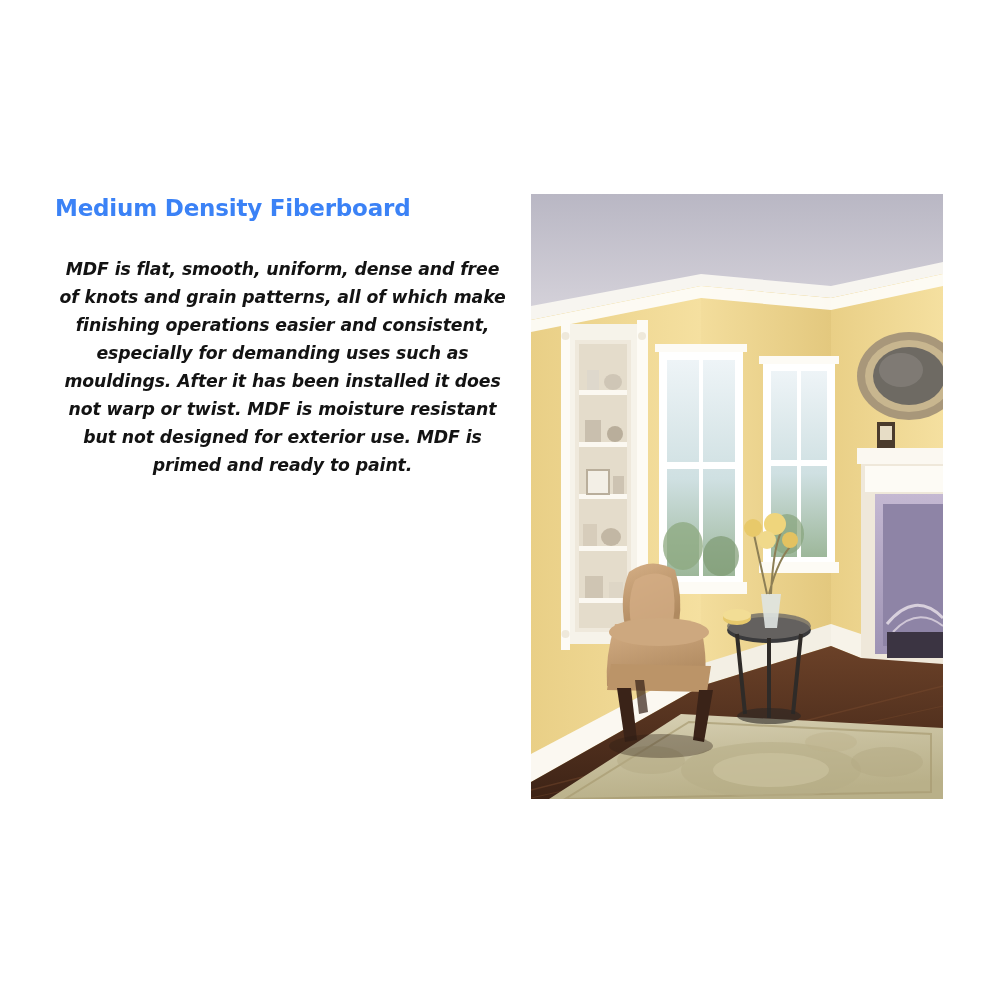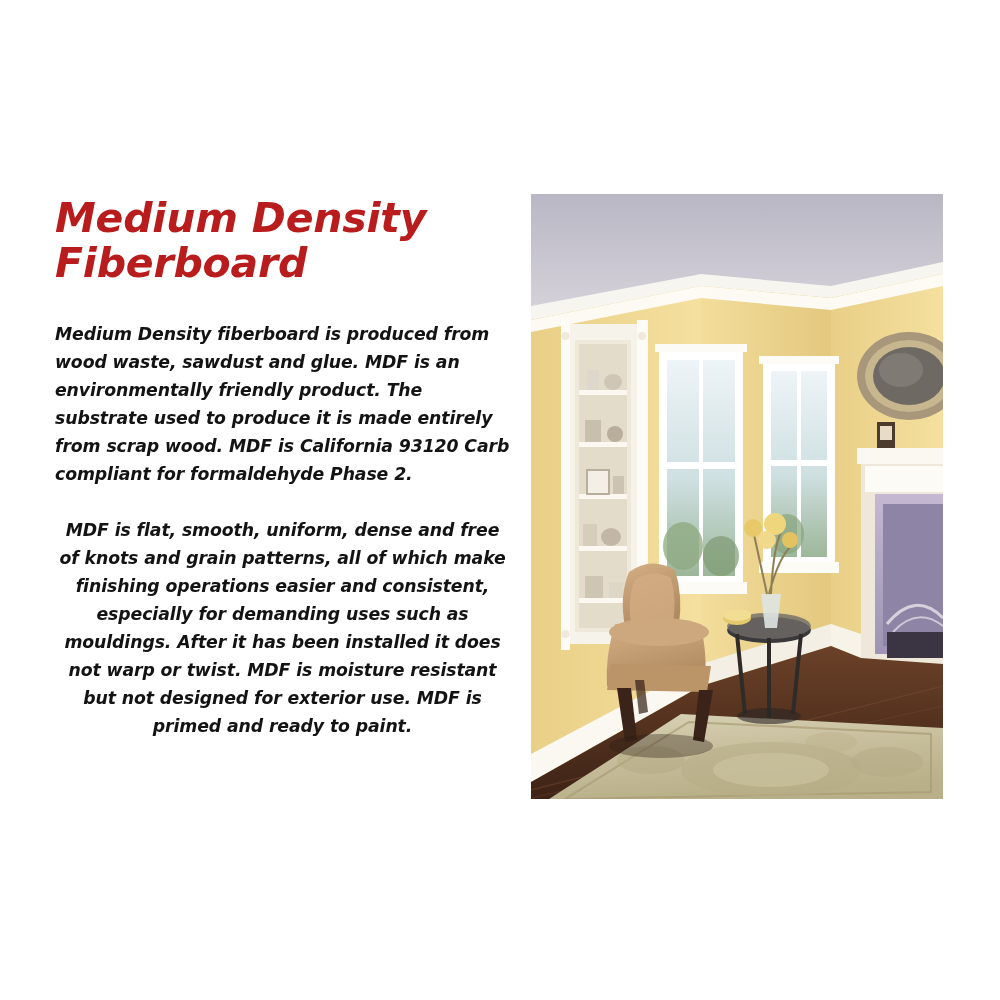--- a/index.html
+++ b/index.html
@@ -23,25 +23,24 @@
 
   
   .text-col {
     position: absolute;
     left: 55px;
     top: 196px;
     width: 455px;
   }
   .doc-title {
     font-family: "DejaVu Sans", sans-serif;
-    font-style: italic;
     font-weight: bold;
-    font-size: 41px;
+    font-size: 23px;
     letter-spacing: -0.2px;
-    color: #b91c1c;
+    color: #3b82f6;
     margin: 0 0 34px 0;
     line-height: 1.1;
   }
   .doc-para {
     font-family: "DejaVu Sans", sans-serif;
     font-style: italic;
     font-weight: bold;
     font-size: 17.3px;
     line-height: 1.62;
     color: #131313;
@@ -62,21 +61,20 @@
   }
   .photo svg { display: block; }
 </style>
 </head>
 <body>
 
 <div class="page">
 
   <div class="text-col">
     <h1 class="doc-title">Medium Density Fiberboard</h1>
-    <p class="doc-para">Medium Density fiberboard is produced from wood waste, sawdust and glue. MDF is an environmentally friendly product.  The substrate used to produce it is made entirely from scrap wood. MDF is California 93120 Carb compliant for formaldehyde Phase 2.</p>
     <p class="doc-para">MDF is flat, smooth, uniform, dense and free of knots and grain patterns, all of which make finishing operations easier and consistent, especially for demanding uses such as mouldings. After it has been installed it does not warp or twist.  MDF is moisture resistant but not designed for exterior use.  MDF is primed and ready to paint.</p>
   </div>
 
   <div class="photo">
     <svg width="412" height="605" viewBox="0 0 412 605" xmlns="http://www.w3.org/2000/svg">
       <defs>
         <linearGradient id="ceilGrad" x1="0" y1="0" x2="0" y2="1">
           <stop offset="0%" stop-color="#b9b7c4"></stop>
           <stop offset="100%" stop-color="#d5d2da"></stop>
         </linearGradient>

